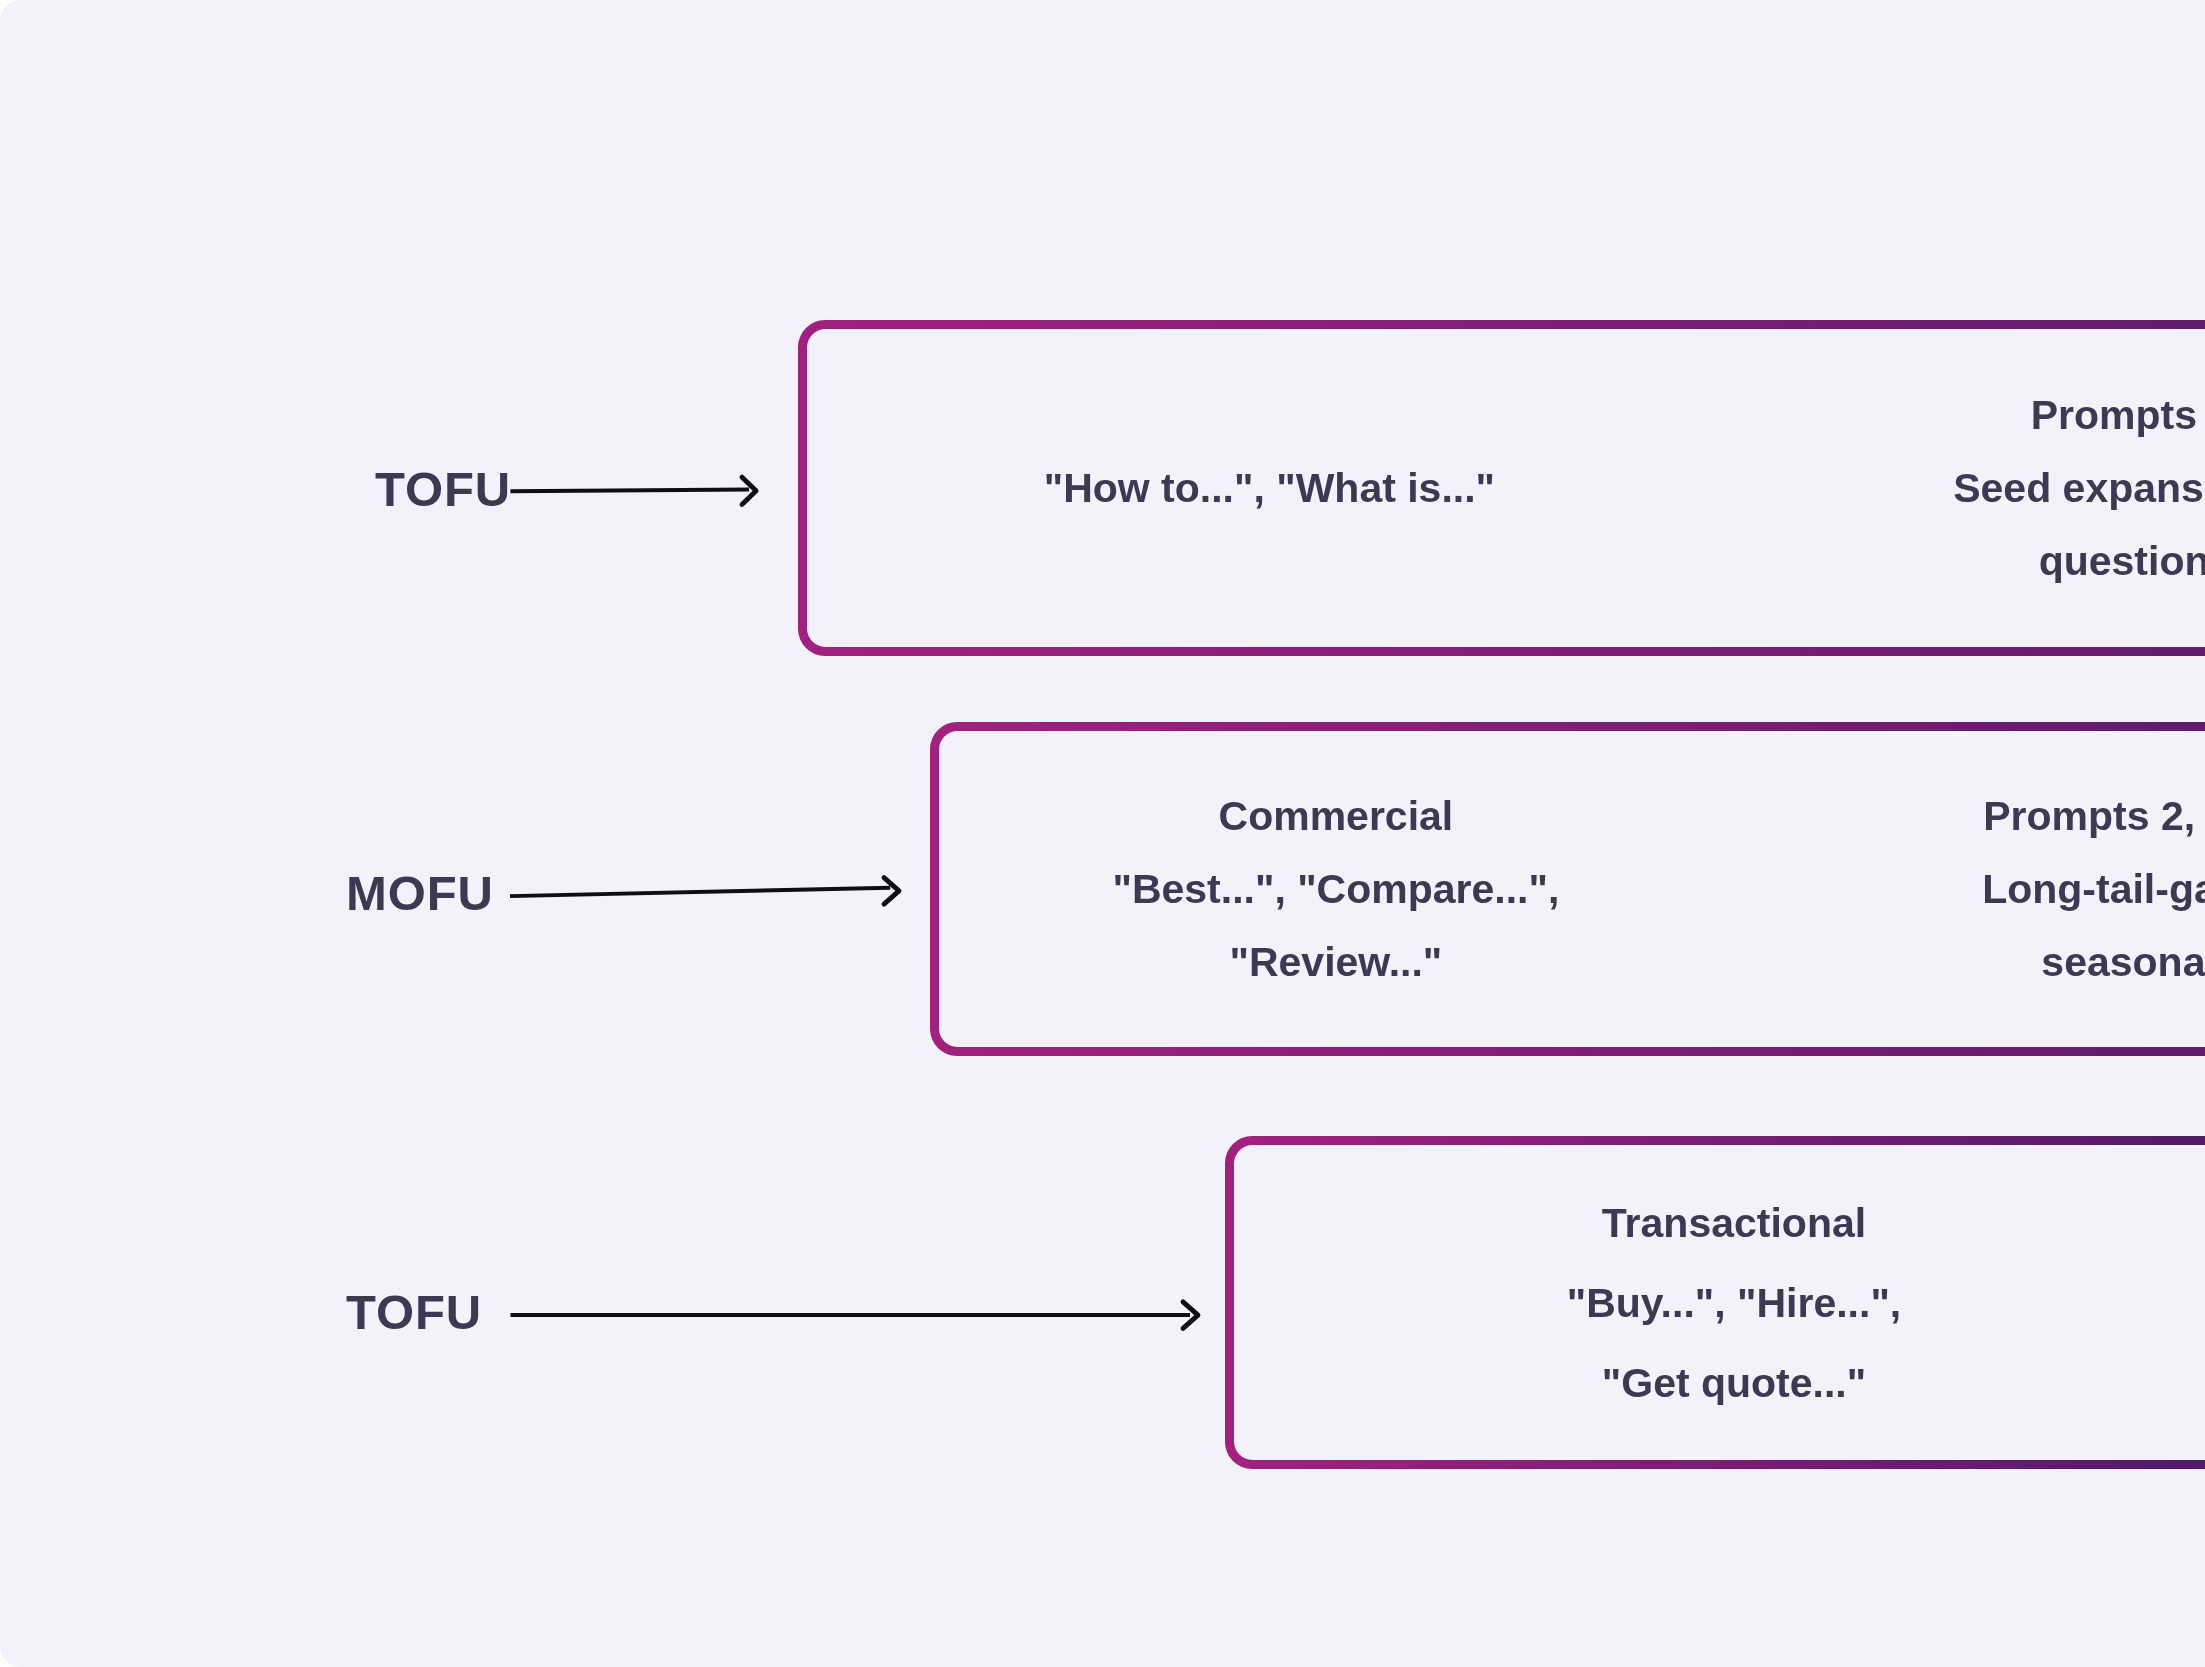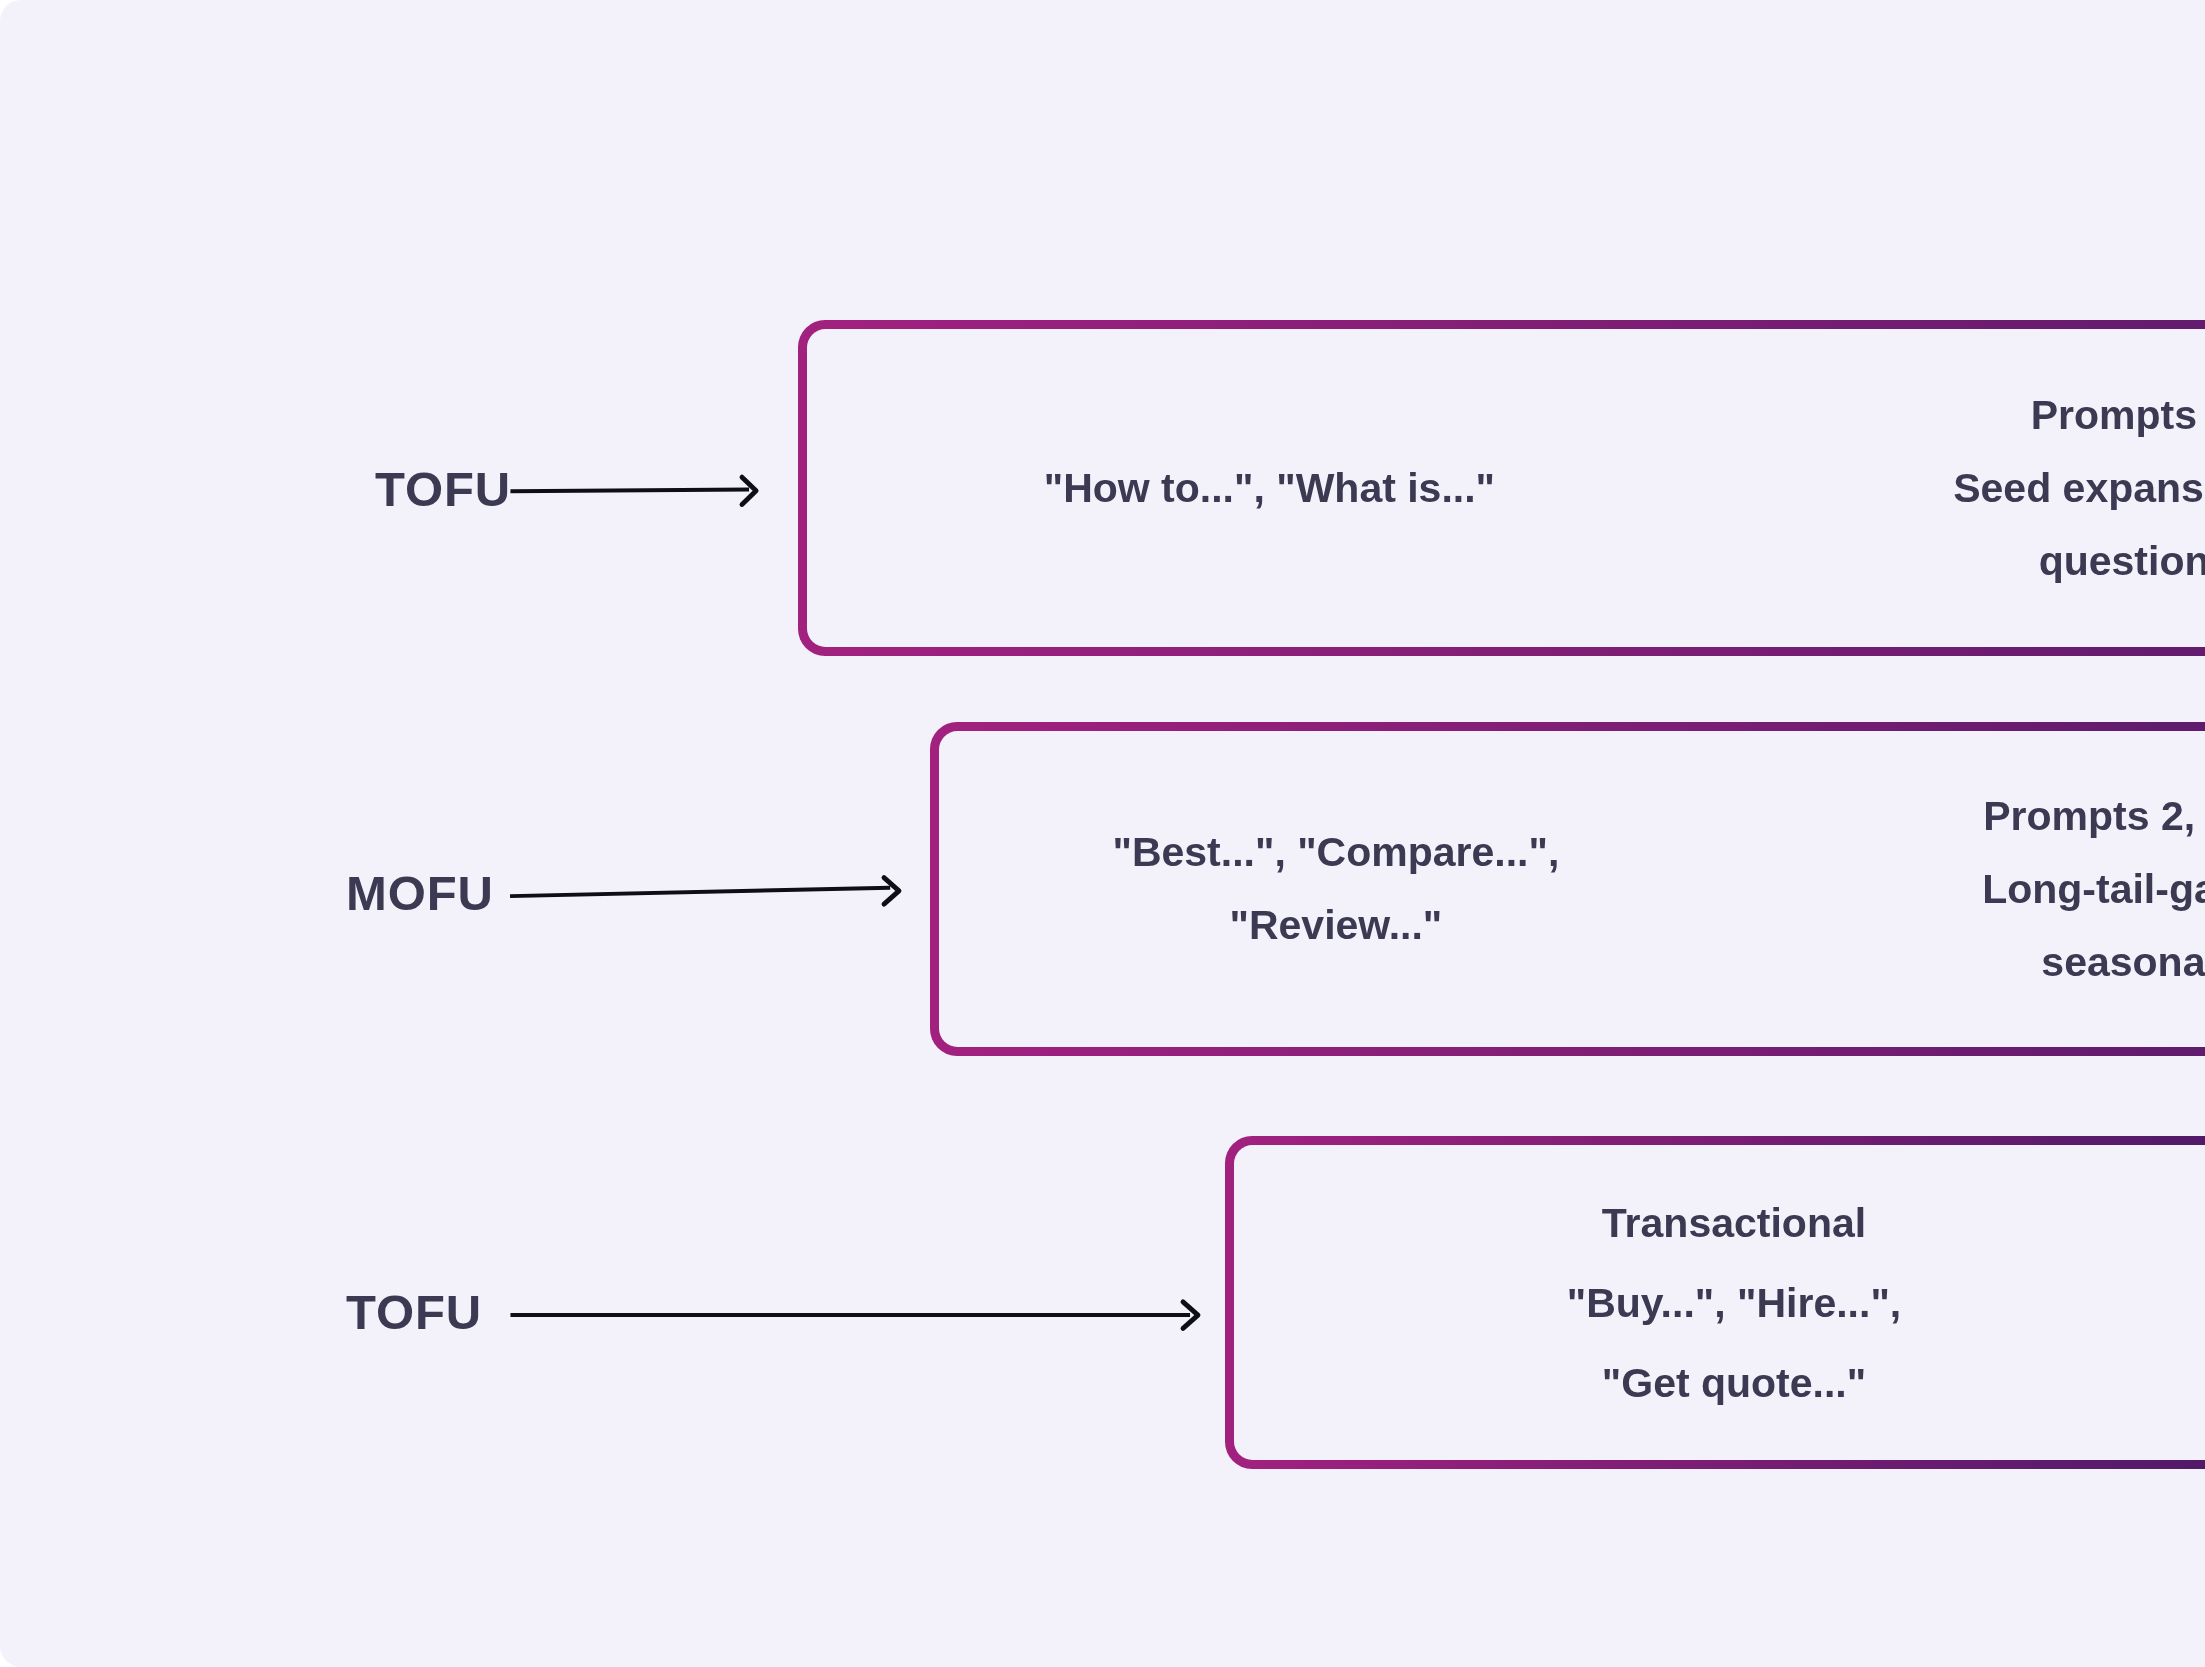--- a/index.html
+++ b/index.html
@@ -65,20 +65,21 @@
         <span class="line">Prompts 1, 3, 5,7</span>
         <span class="line">Seed expansion clusters</span>
         <span class="line">questions. local</span>
       </div>
     </div>
   </div>
 
   <div class="funnel-box" id="box-mofu">
     <div class="box-inner">
       <div class="col">
+        <span class="line">Commercial</span>
         <span class="line">"Best...", "Compare...",</span>
         <span class="line">"Review..."</span>
       </div>
       <div class="col">
         <span class="line">Prompts 2, 4, 6</span>
         <span class="line">Long-tail-gaps.</span>
         <span class="line">seasonal</span>
       </div>
     </div>
   </div>

